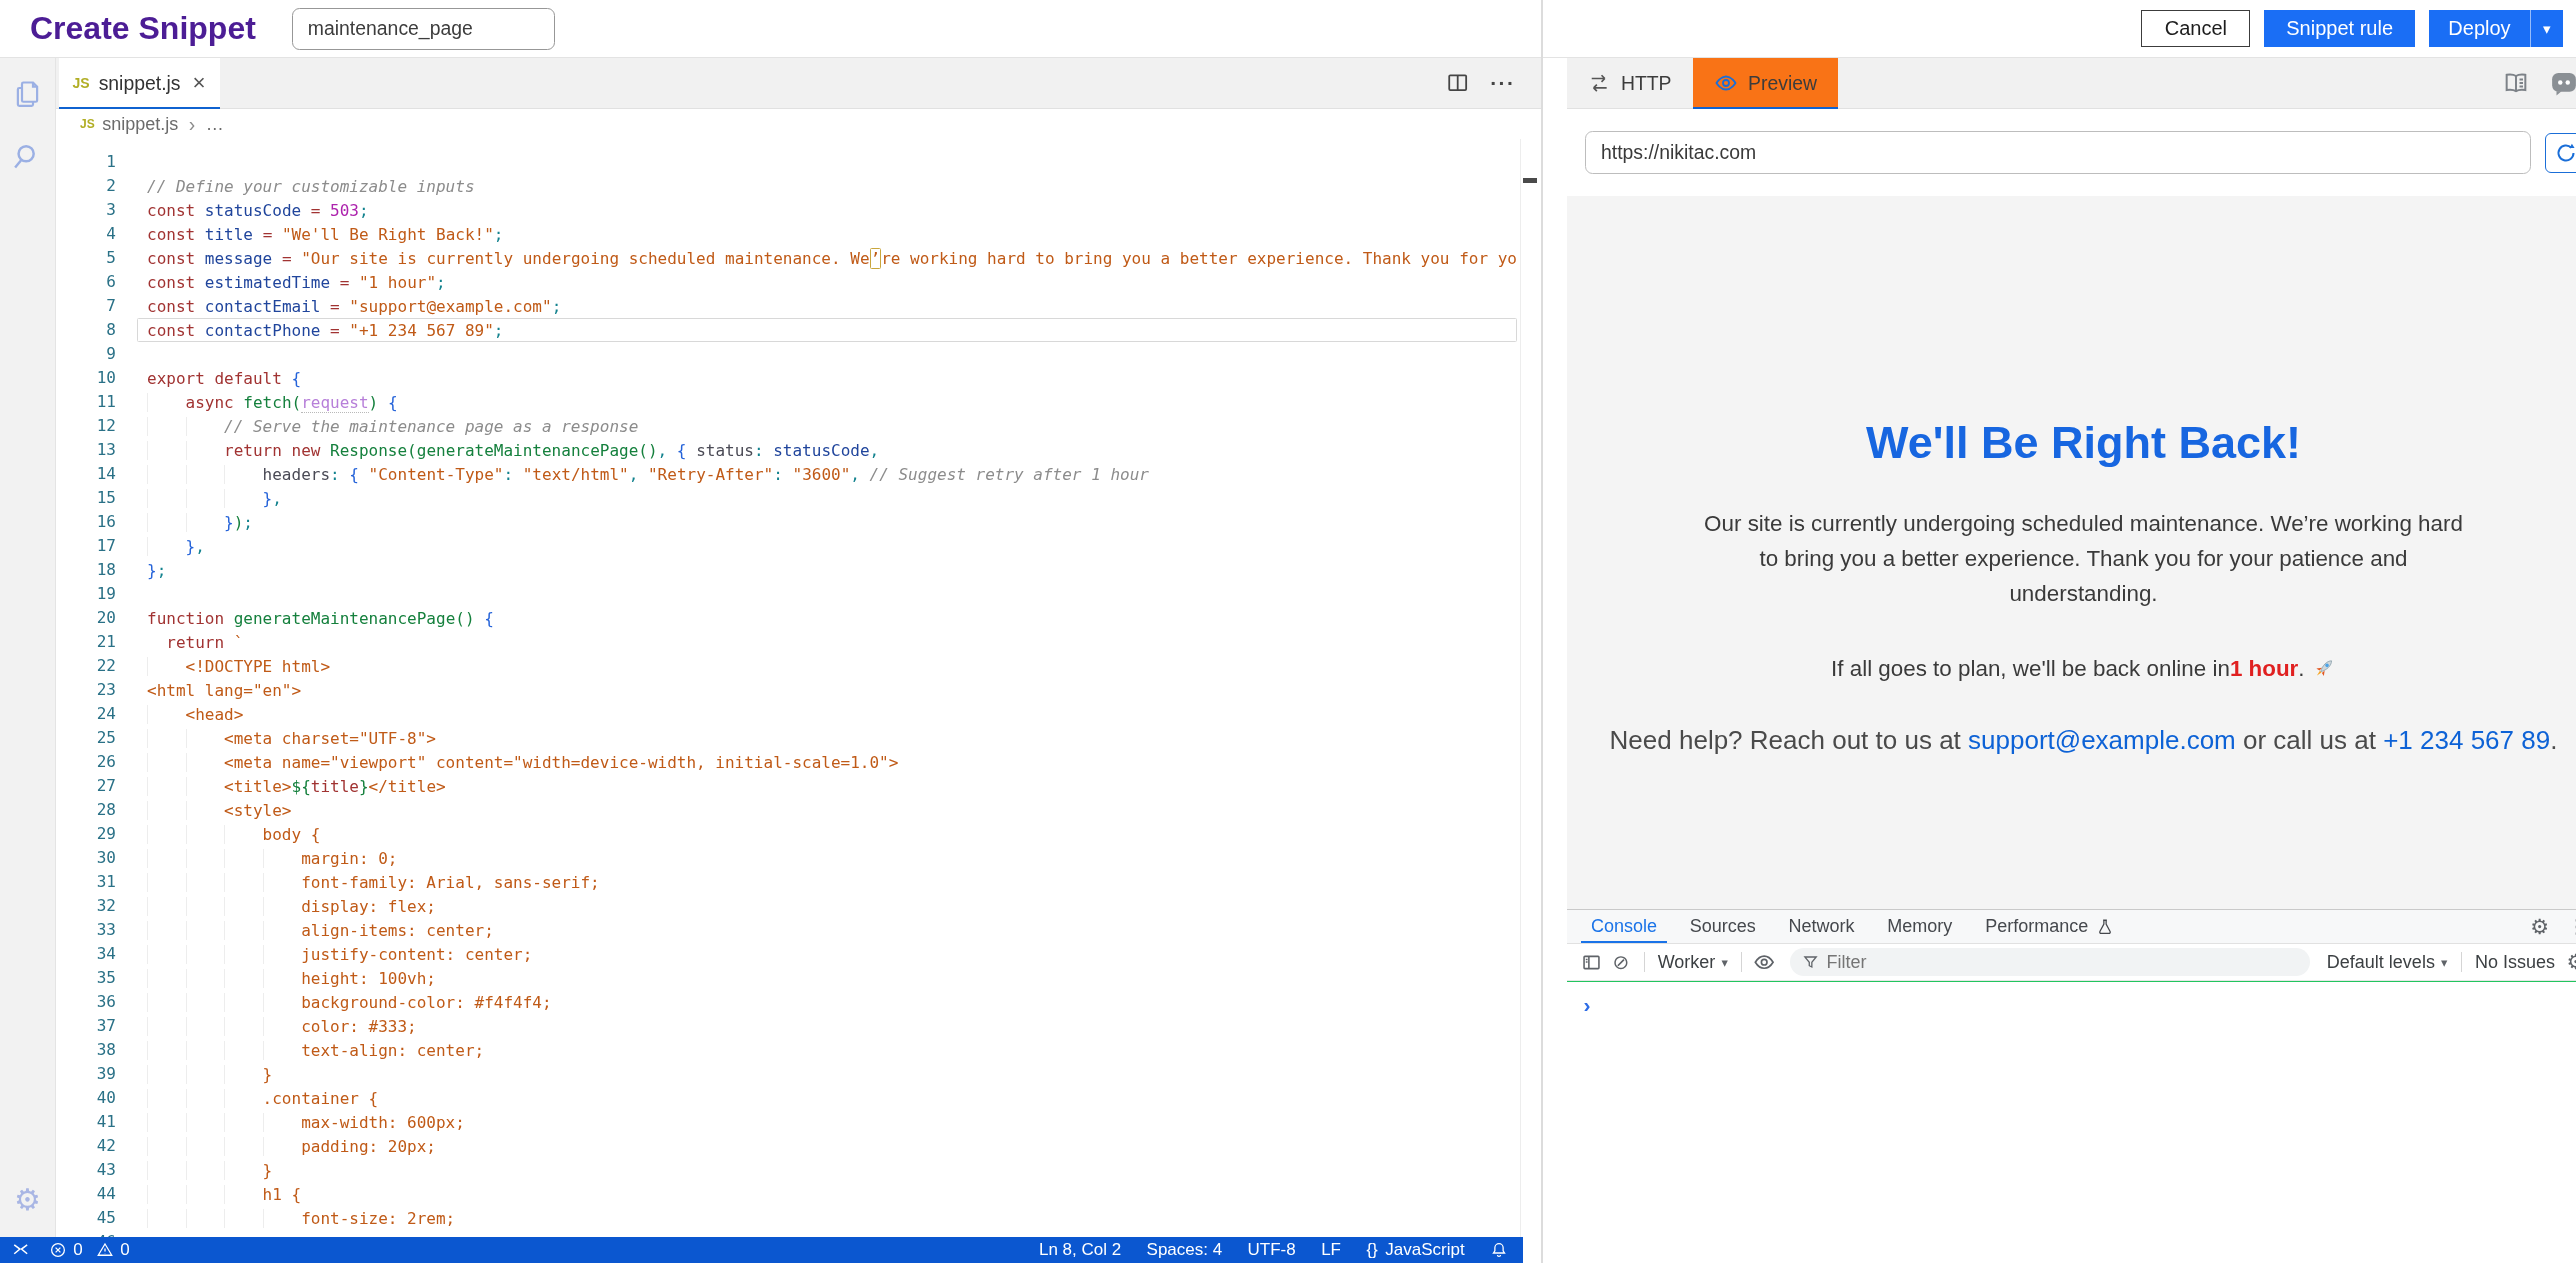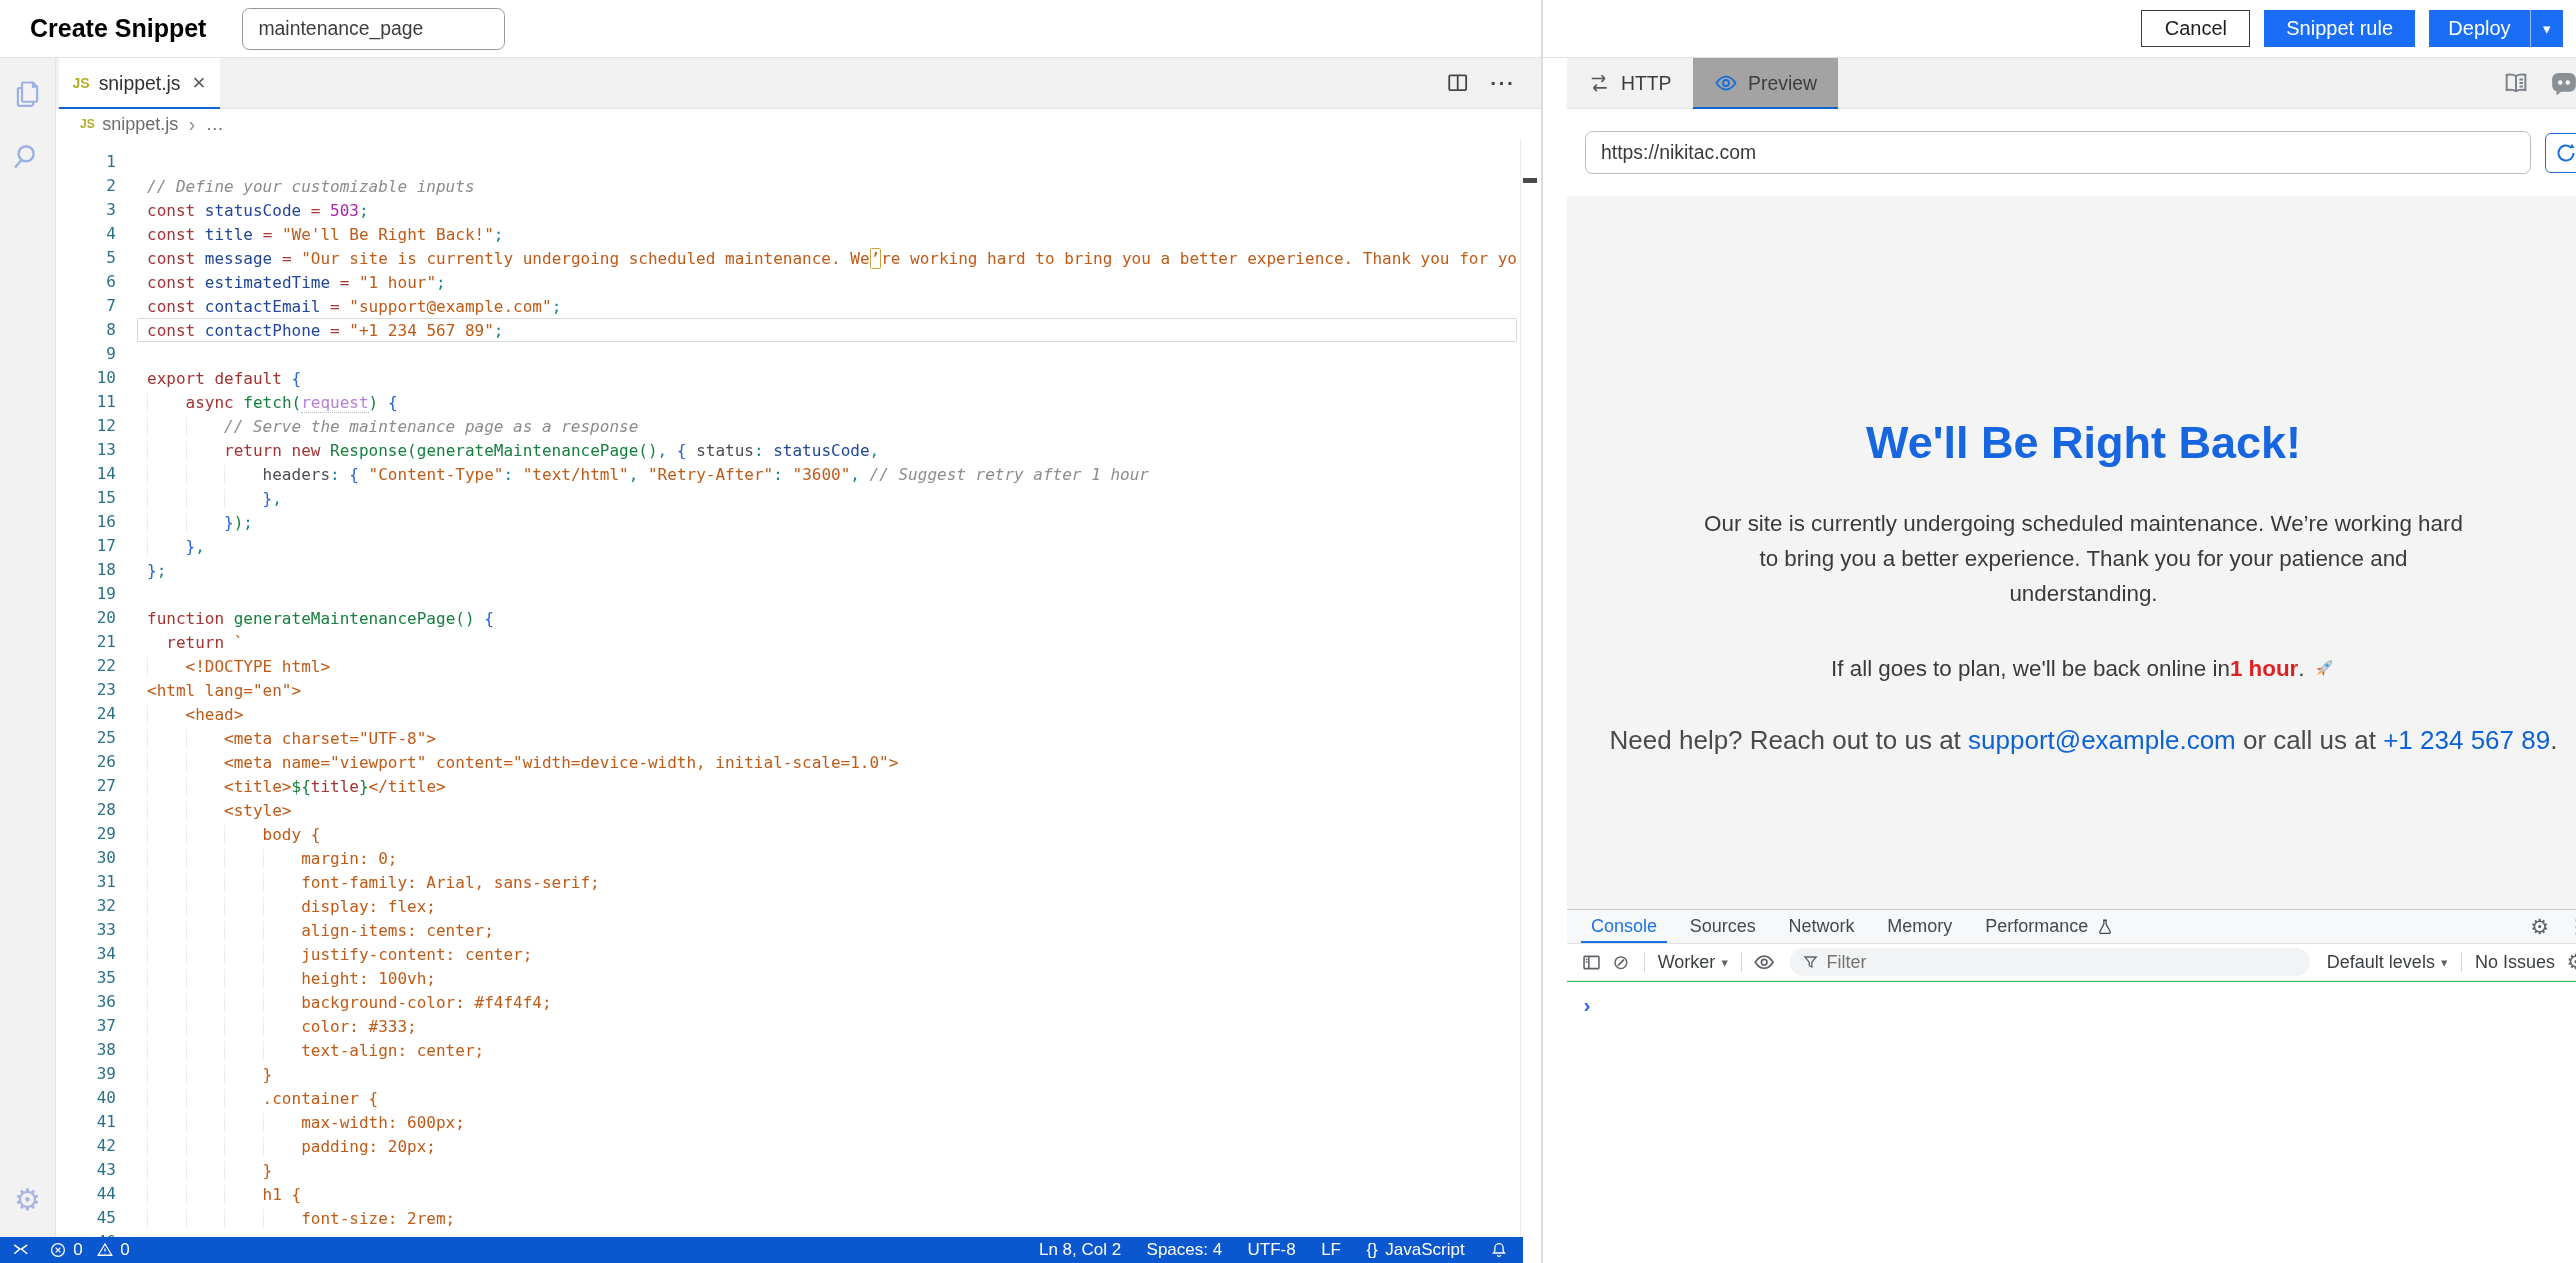--- a/index.html
+++ b/index.html
@@ -3,21 +3,21 @@
 <meta charset="utf-8">
 <style>
   * { margin:0; padding:0; box-sizing:border-box; }
   html,body { width:2576px; height:1263px; overflow:hidden; background:#fff;
     font-family:"Liberation Sans", sans-serif; }
   .abs { position:absolute; }
 
   
   #topbar { left:0; top:0; width:2576px; height:58px; background:#fff;
     border-bottom:0.7px solid #e3e3e3; display:flex; align-items:center; }
-  .tb-title { font-size:25px; font-weight:700; color:#000000; margin-left:30px; }
+  .tb-title { font-size:32px; font-weight:700; color:#4c1d95; margin-left:30px; }
   .tb-input { margin-left:36px; width:263px; height:42px; border:1.5px solid #979797;
     border-radius:7.5px; font-size:19.4px; color:#3d3d3d; padding:0 15px; outline:none;
     font-family:"Liberation Sans", sans-serif; }
   .tb-spacer { flex:1; }
   .btn { height:37px; border-radius:0; font-size:20px; display:inline-flex;
     align-items:center; padding:0 22.4px; cursor:pointer; }
   .btn-cancel { background:#fff; border:1.5px solid #3c3c3c; color:#1d1d1d; margin-right:13.5px; }
   .btn-blue { background:#1a6ef5; border:none; color:#fff; margin-right:13.5px; }
   .btn-deploy { background:#1a6ef5; border:none; color:#fff; padding:0; margin-right:13.5px; }
   .btn-deploy .dp-main { padding:0 19.4px; }
@@ -84,21 +84,21 @@
   .sb-spacer { flex:1; }
   .sb-right { display:flex; align-items:center; gap:25.4px; margin-right:15px; }
   .sb-lang { display:flex; align-items:center; gap:7.5px; }
 
   
   #rightpanel { left:1543px; top:58px; width:1033px; height:1206px; background:#fff;margin-left:24px; }
   #rtabs { left:0; top:0; width:100%; height:51px; background:#f1f1f1;
     border-bottom:0.7px solid #e1e1e1; display:flex; align-items:stretch; }
   .rtab { display:flex; align-items:center; gap:10.5px; padding:0 21px;
     font-size:19.4px; color:#3c3c3c; }
-  .rtab.active { background:#a3a3a3; position:relative; }
+  .rtab.active { background:#f97316; position:relative; }
   .rtab.active::after { content:""; position:absolute; left:0; right:0; bottom:-0.7px;
     height:2.2px; background:#0f62d0; }
   .rtabs-spacer { flex:1; }
   .rtabs-icons { display:flex; align-items:center; gap:19.4px; margin-right:21px; }
 
   #urlrow { left:0; top:51px; width:100%; height:87px; background:#fff;
     display:flex; align-items:center; }
   .url-input { margin-left:18px; width:946px; height:43px; border:1.5px solid #bdbdbd;
     border-radius:7.5px; font-size:19.4px; color:#3a3a3a; padding:0 15px; outline:none;
     font-family:"Liberation Sans", sans-serif; }

